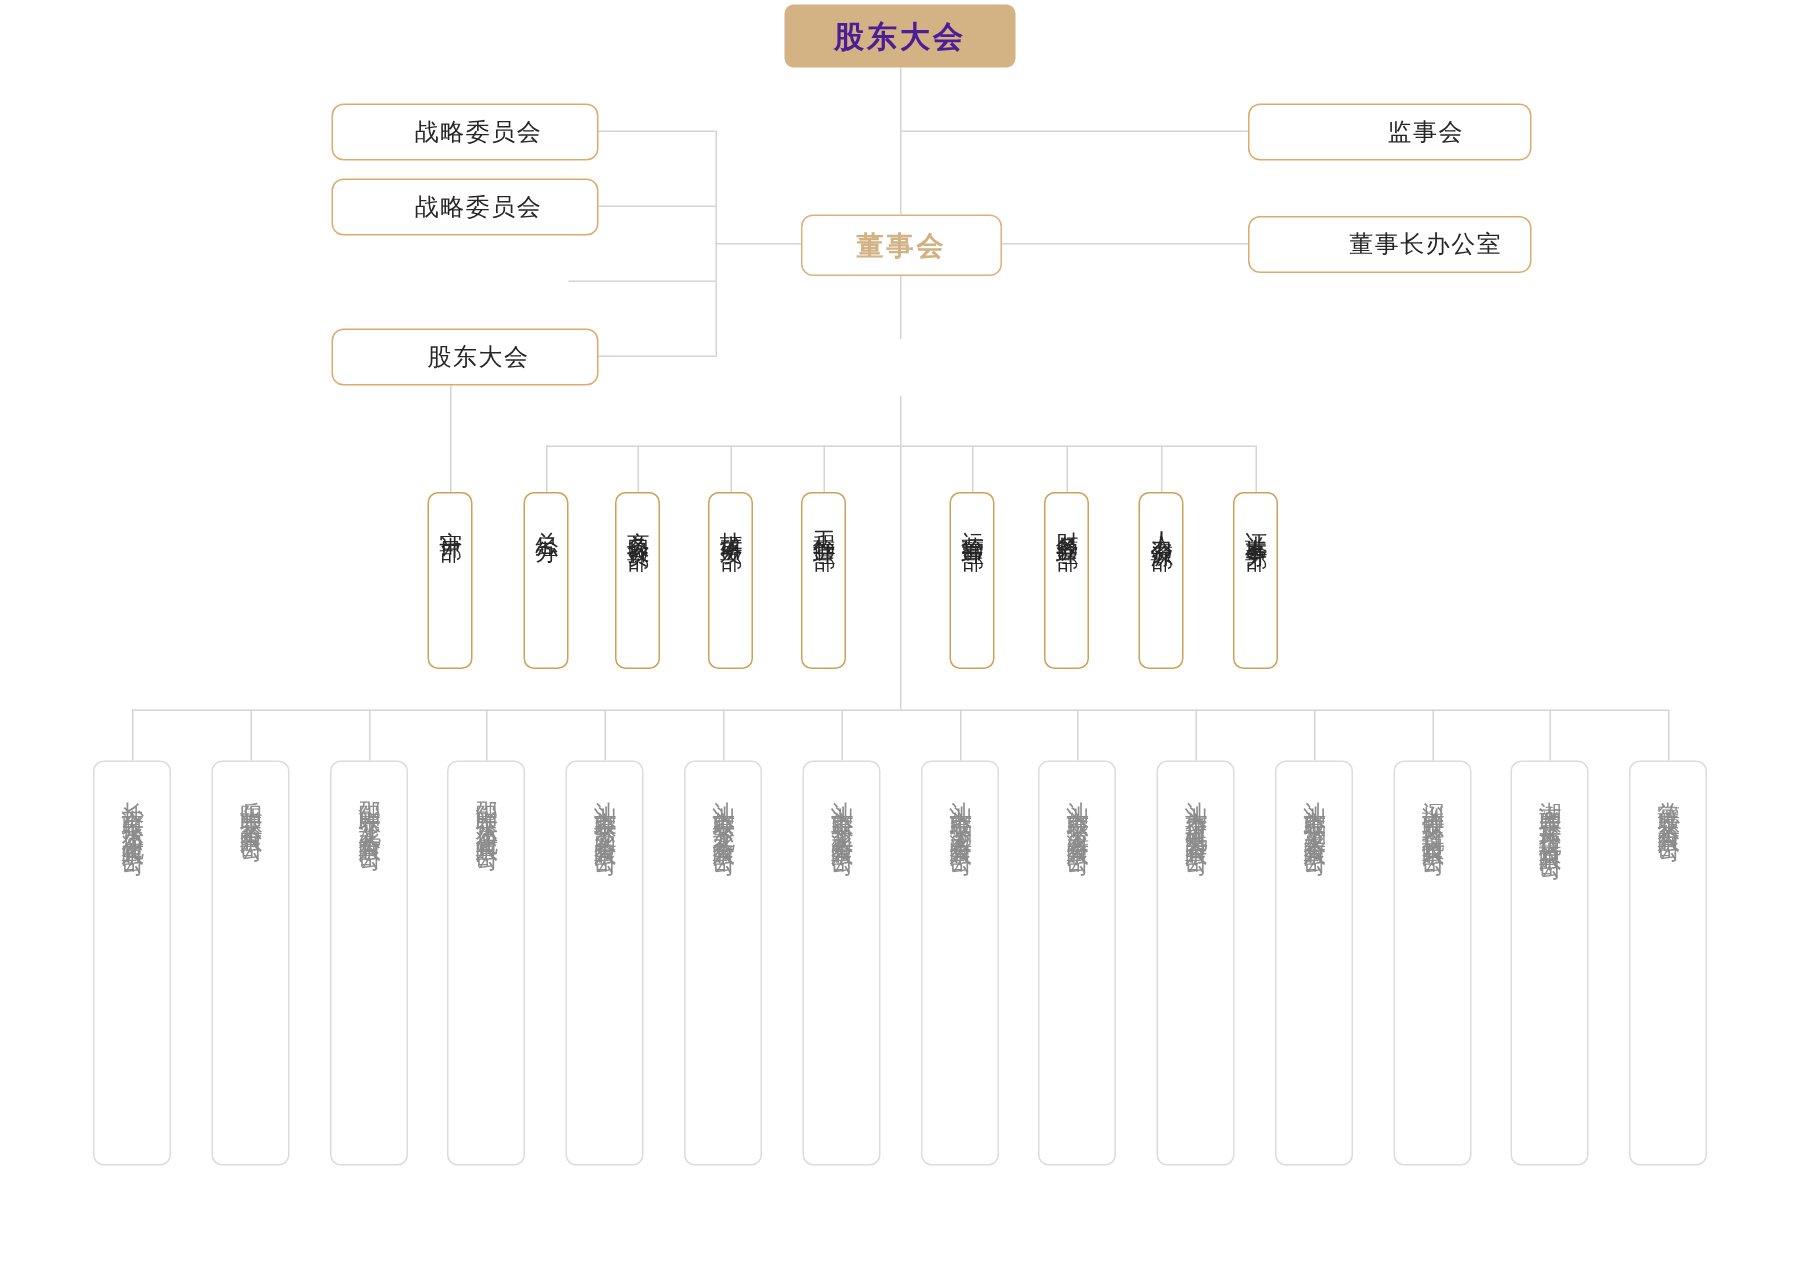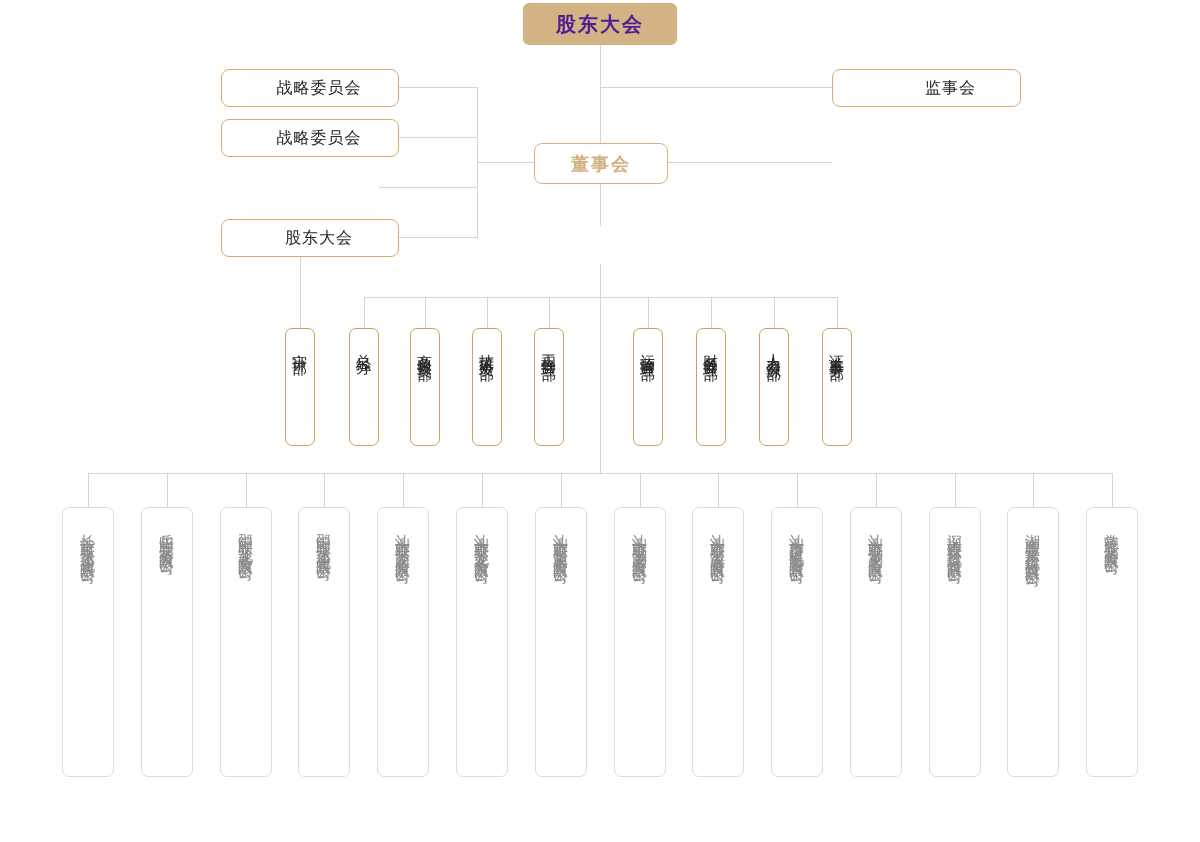--- a/index.html
+++ b/index.html
@@ -92,20 +92,21 @@
   <div class="line v" style="left:1033px;top:473px;height:34px"></div>
   <div class="line v" style="left:1112px;top:473px;height:34px"></div>
 
   <div class="top-box">股东大会</div>
 
   <div class="hbox committee" style="top:69px">战略委员会</div>
   <div class="hbox committee" style="top:119px">战略委员会</div>
   <div class="hbox committee" style="top:219px">股东大会</div>
 
   <div class="hbox rightbox" style="top:69px">监事会</div>
+  <div class="hbox rightbox" style="top:144px">董事长办公室</div>
 
   <div class="hbox gold-text center-node" style="top:143px">董事会</div>
 
   <div class="vbox dept" style="left:285px">
       <span>审计部</span>
     </div>
   <div class="vbox dept" style="left:349px">
       <span>总经办</span>
     </div>
   <div class="vbox dept" style="left:410px">

